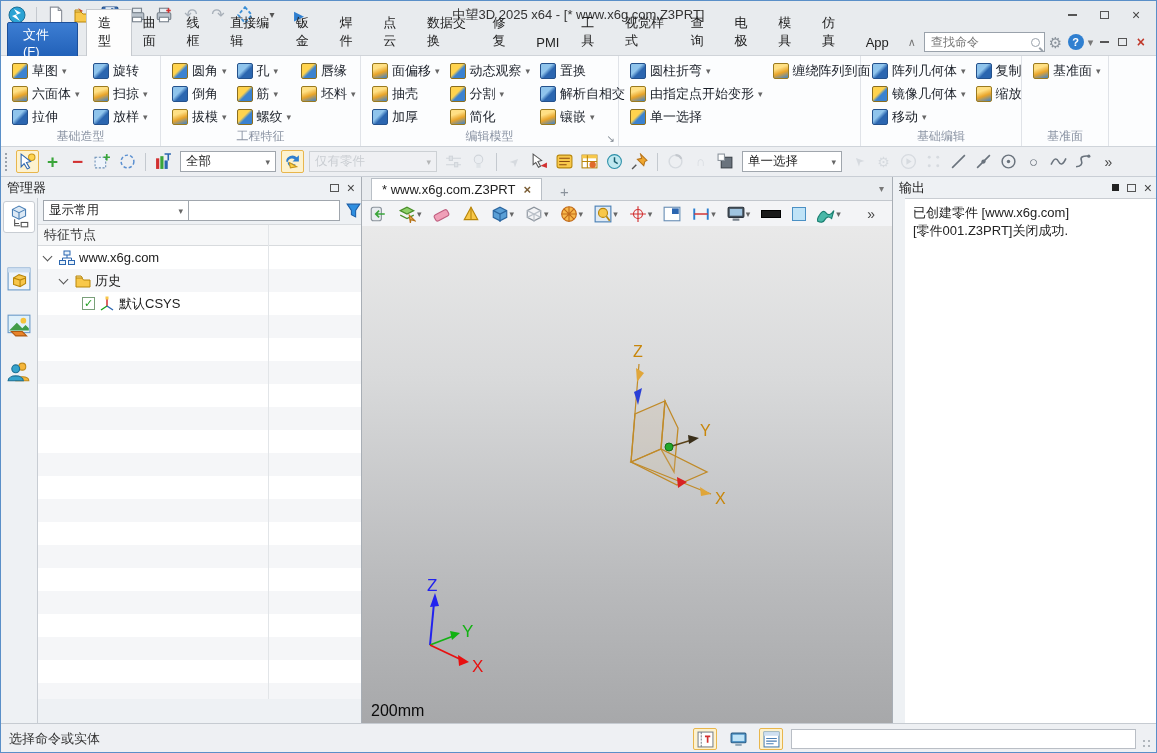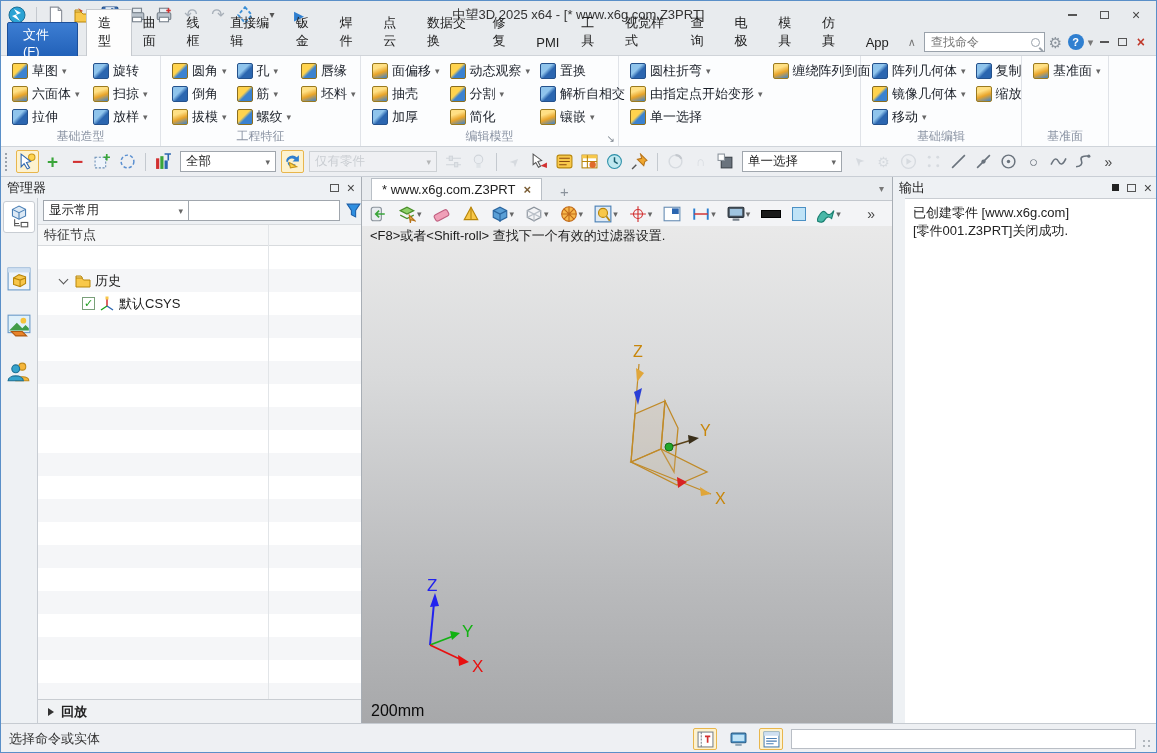--- a/index.html
+++ b/index.html
@@ -708,20 +708,32 @@
               </svg>
             </span>
           </span>
       </div>
       <div class="colheader">
         <span>特征节点</span>
         <span class="coldiv" style="left:230px;height:22px;"></span>
       </div>
       <div class="treearea" id="tree">
         <span class="coldiv" style="left:230px;"></span>
+      <div class="trow" style="top: 0px; padding-left: 6px;">
+            <span class="chev"></span>
+            <span class="ic" style="width: 16px; height: 16px;">
+              <svg viewBox="0 0 16 16">
+                <rect x="5" y="1" width="6" height="4" fill="#e8f2fb" stroke="#2b66b0"></rect>
+                <rect x="0.5" y="10.5" width="6" height="4" fill="#e8f2fb" stroke="#2b66b0"></rect>
+                <rect x="9.5" y="10.5" width="6" height="4" fill="#e8f2fb" stroke="#2b66b0"></rect>
+                <path d="M8 5v3M3.5 10.5V8h9v2.5" stroke="#2b66b0" fill="none"></path>
+              </svg>
+            </span>
+            <span>www.x6g.com</span>
+          </div>
           <div class="trow" style="top: 23px; padding-left: 22px;">
             <span class="chev"></span>
             <span class="ic" style="width: 16px; height: 16px;">
               <svg viewBox="0 0 16 16">
                 <path d="M1 5V3h5l1.5 2" fill="#fadf8e" stroke="#b8860b"></path>
                 <path d="M1 5h6l1.5 2H15v7H1z" fill="#f8c84a" stroke="#b8860b"></path>
               </svg>
             </span>
             <span>历史</span>
           </div>
@@ -731,24 +743,20 @@
               <svg viewBox="0 0 16 16">
                 <path d="M8 2v8" stroke="#d02020" stroke-width="1.4"></path>
                 <path d="M8 10L2 14" stroke="#18a018" stroke-width="1.4"></path>
                 <path d="M8 10l6 4" stroke="#2b66b0" stroke-width="1.4"></path>
                 <rect x="6.5" y="0.5" width="3" height="3" fill="#f8c84a"></rect>
               </svg>
             </span>
             <span>默认CSYS</span>
           </div>
         </div>
-      <div class="playbar">
-        <span class="ptri"></span>
-        <span>回放</span>
-      </div>
     </div>
   </div>
 
   <div class="center">
     <div class="tabbar">
       <div class="doctab">
         <span>* www.x6g.com.Z3PRT</span>
         <span class="tabclose">×</span>
       </div>
       <span class="tabplus">+</span>
@@ -872,21 +880,20 @@
             <svg viewBox="0 0 16 16">
               <path d="M1 11q4-8 7-4t7-2l-2 7q-4-3-6 1t-7 1z" fill="#4ab8a8" stroke="#1a7f70"></path>
             </svg>
           </span>
           <span class="caret">▾</span>
         </span>
         <span class="vbtn" style="font-size: 14px; color: rgb(68, 68, 68); margin-left: auto; padding-right: 6px; margin-right: 6px;">»</span>
       </div>
     <div class="canvas">
       <div class="hints">
-        <div>&lt;F8&gt;或者&lt;Shift-roll&gt; 查找下一个有效的过滤器设置.</div>
       </div>
 
       <svg class="csyssvg" width="160" height="175" viewBox="0 0 160 175">
         <polygon points="30,120 34,72 64,59 60,107" fill="rgba(205,185,155,0.25)" stroke="#c08a28" stroke-width="1.3"></polygon>
         <polygon points="64,59 77,86 73,130 60,107" fill="rgba(205,185,155,0.18)" stroke="#c08a28" stroke-width="1.3"></polygon>
         <polygon points="30,120 60,107 106,130 76,143" fill="rgba(205,185,155,0.22)" stroke="#c08a28" stroke-width="1.3"></polygon>
         <line x1="30" y1="120" x2="38" y2="22" stroke="#c08a28" stroke-width="1.2"></line>
         <polygon points="35,26 43,31 36,40" fill="#e0a63a"></polygon>
         <polygon points="33,50 41,46 37,63" fill="#2a3fd6"></polygon>
         <line x1="30" y1="120" x2="110" y2="152" stroke="#c08a28" stroke-width="1.2"></line>

